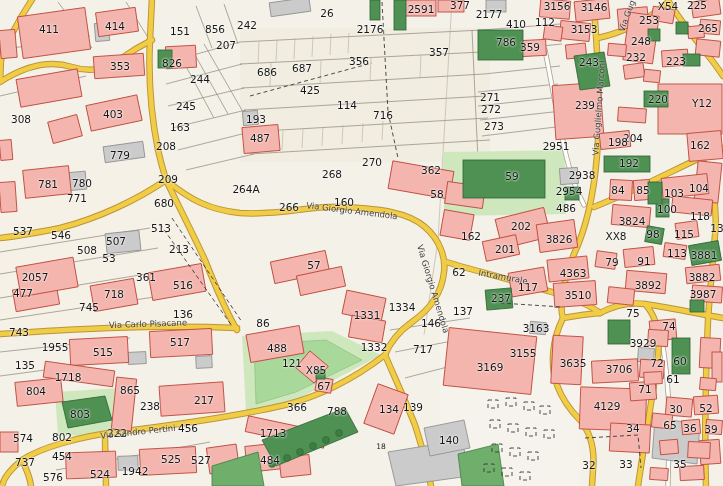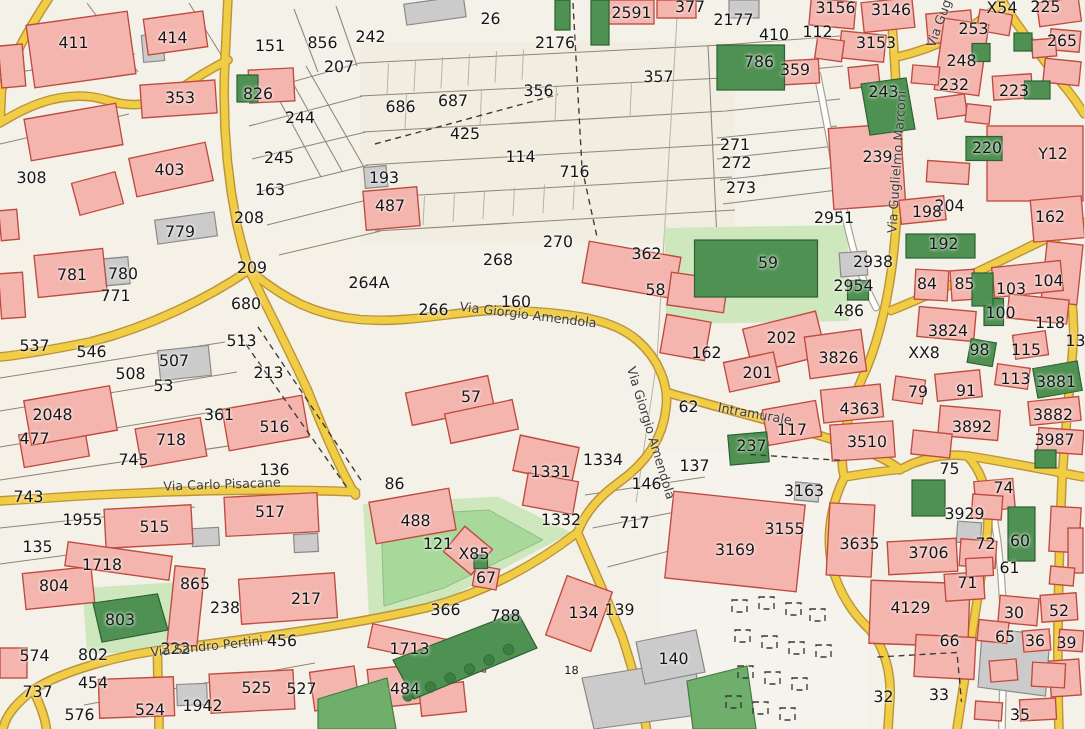--- a/index.html
+++ b/index.html
@@ -360,21 +360,21 @@
       <span class="plabel" style="left: 77px; top: 198px;">771</span>
       <span class="plabel" style="left: 168px; top: 179px;">209</span>
       <span class="plabel" style="left: 164px; top: 203px;">680</span>
       <span class="plabel" style="left: 23px; top: 231px;">537</span>
       <span class="plabel" style="left: 61px; top: 235px;">546</span>
       <span class="plabel" style="left: 161px; top: 228px;">513</span>
       <span class="plabel" style="left: 116px; top: 241px;">507</span>
       <span class="plabel" style="left: 87px; top: 250px;">508</span>
       <span class="plabel" style="left: 109px; top: 258px;">53</span>
       <span class="plabel" style="left: 179px; top: 249px;">213</span>
-      <span class="plabel" style="left: 35px; top: 277px;">2048</span>
+      <span class="plabel" style="left: 35px; top: 277px;">2057</span>
       <span class="plabel" style="left: 23px; top: 293px;">477</span>
       <span class="plabel" style="left: 114px; top: 294px;">718</span>
       <span class="plabel" style="left: 146px; top: 277px;">361</span>
       <span class="plabel" style="left: 183px; top: 285px;">516</span>
       <span class="plabel" style="left: 183px; top: 314px;">136</span>
       <span class="plabel" style="left: 89px; top: 307px;">745</span>
       <span class="plabel" style="left: 314px; top: 265px;">57</span>
       <span class="plabel" style="left: 471px; top: 236px;">162</span>
       <span class="plabel" style="left: 521px; top: 226px;">202</span>
       <span class="plabel" style="left: 505px; top: 249px;">201</span>
@@ -455,24 +455,24 @@
       <span class="plabel" style="left: 619px; top: 369px;">3706</span>
       <span class="plabel" style="left: 669px; top: 326px;">74</span>
       <span class="plabel" style="left: 657px; top: 363px;">72</span>
       <span class="plabel" style="left: 680px; top: 361px;">60</span>
       <span class="plabel" style="left: 673px; top: 379px;">61</span>
       <span class="plabel" style="left: 645px; top: 389px;">71</span>
       <span class="plabel" style="left: 607px; top: 406px;">4129</span>
       <span class="plabel" style="left: 676px; top: 409px;">30</span>
       <span class="plabel" style="left: 706px; top: 408px;">52</span>
       <span class="plabel" style="left: 670px; top: 425px;">65</span>
-      <span class="plabel" style="left: 633px; top: 428px;">66</span>
+      <span class="plabel" style="left: 633px; top: 428px;">34</span>
       <span class="plabel" style="left: 690px; top: 428px;">36</span>
       <span class="plabel" style="left: 711px; top: 429px;">39</span>
-      <span class="plabel" style="left: 680px; top: 477px;">35</span>
+      <span class="plabel" style="left: 680px; top: 464px;">35</span>
       <span class="plabel" style="left: 589px; top: 465px;">32</span>
       <span class="plabel" style="left: 626px; top: 464px;">33</span>
       <span class="slabel" style="left: 352px; top: 211px; transform: translate(-50%, -50%) rotate(7deg);">Via Giorgio Amendola</span>
       <span class="slabel" style="left: 433px; top: 289px; transform: translate(-50%, -50%) rotate(73deg);">Via Giorgio Amendola</span>
       <span class="slabel" style="left: 599px; top: 108px; transform: translate(-50%, -50%) rotate(-86deg);">Via Guglielmo Marconi</span>
       <span class="slabel" style="left: 627px; top: 16px; transform: translate(-50%, -50%) rotate(-70deg);">Via Gug</span>
       <span class="slabel" style="left: 148px; top: 324px; transform: translate(-50%, -50%) rotate(-2deg);">Via Carlo Pisacane</span>
       <span class="slabel" style="left: 138px; top: 432px; transform: translate(-50%, -50%) rotate(-6deg);">Via Sandro Pertini</span>
       <span class="slabel" style="left: 503px; top: 277px; transform: translate(-50%, -50%) rotate(10deg);">Intramurale</span>
     </div>

